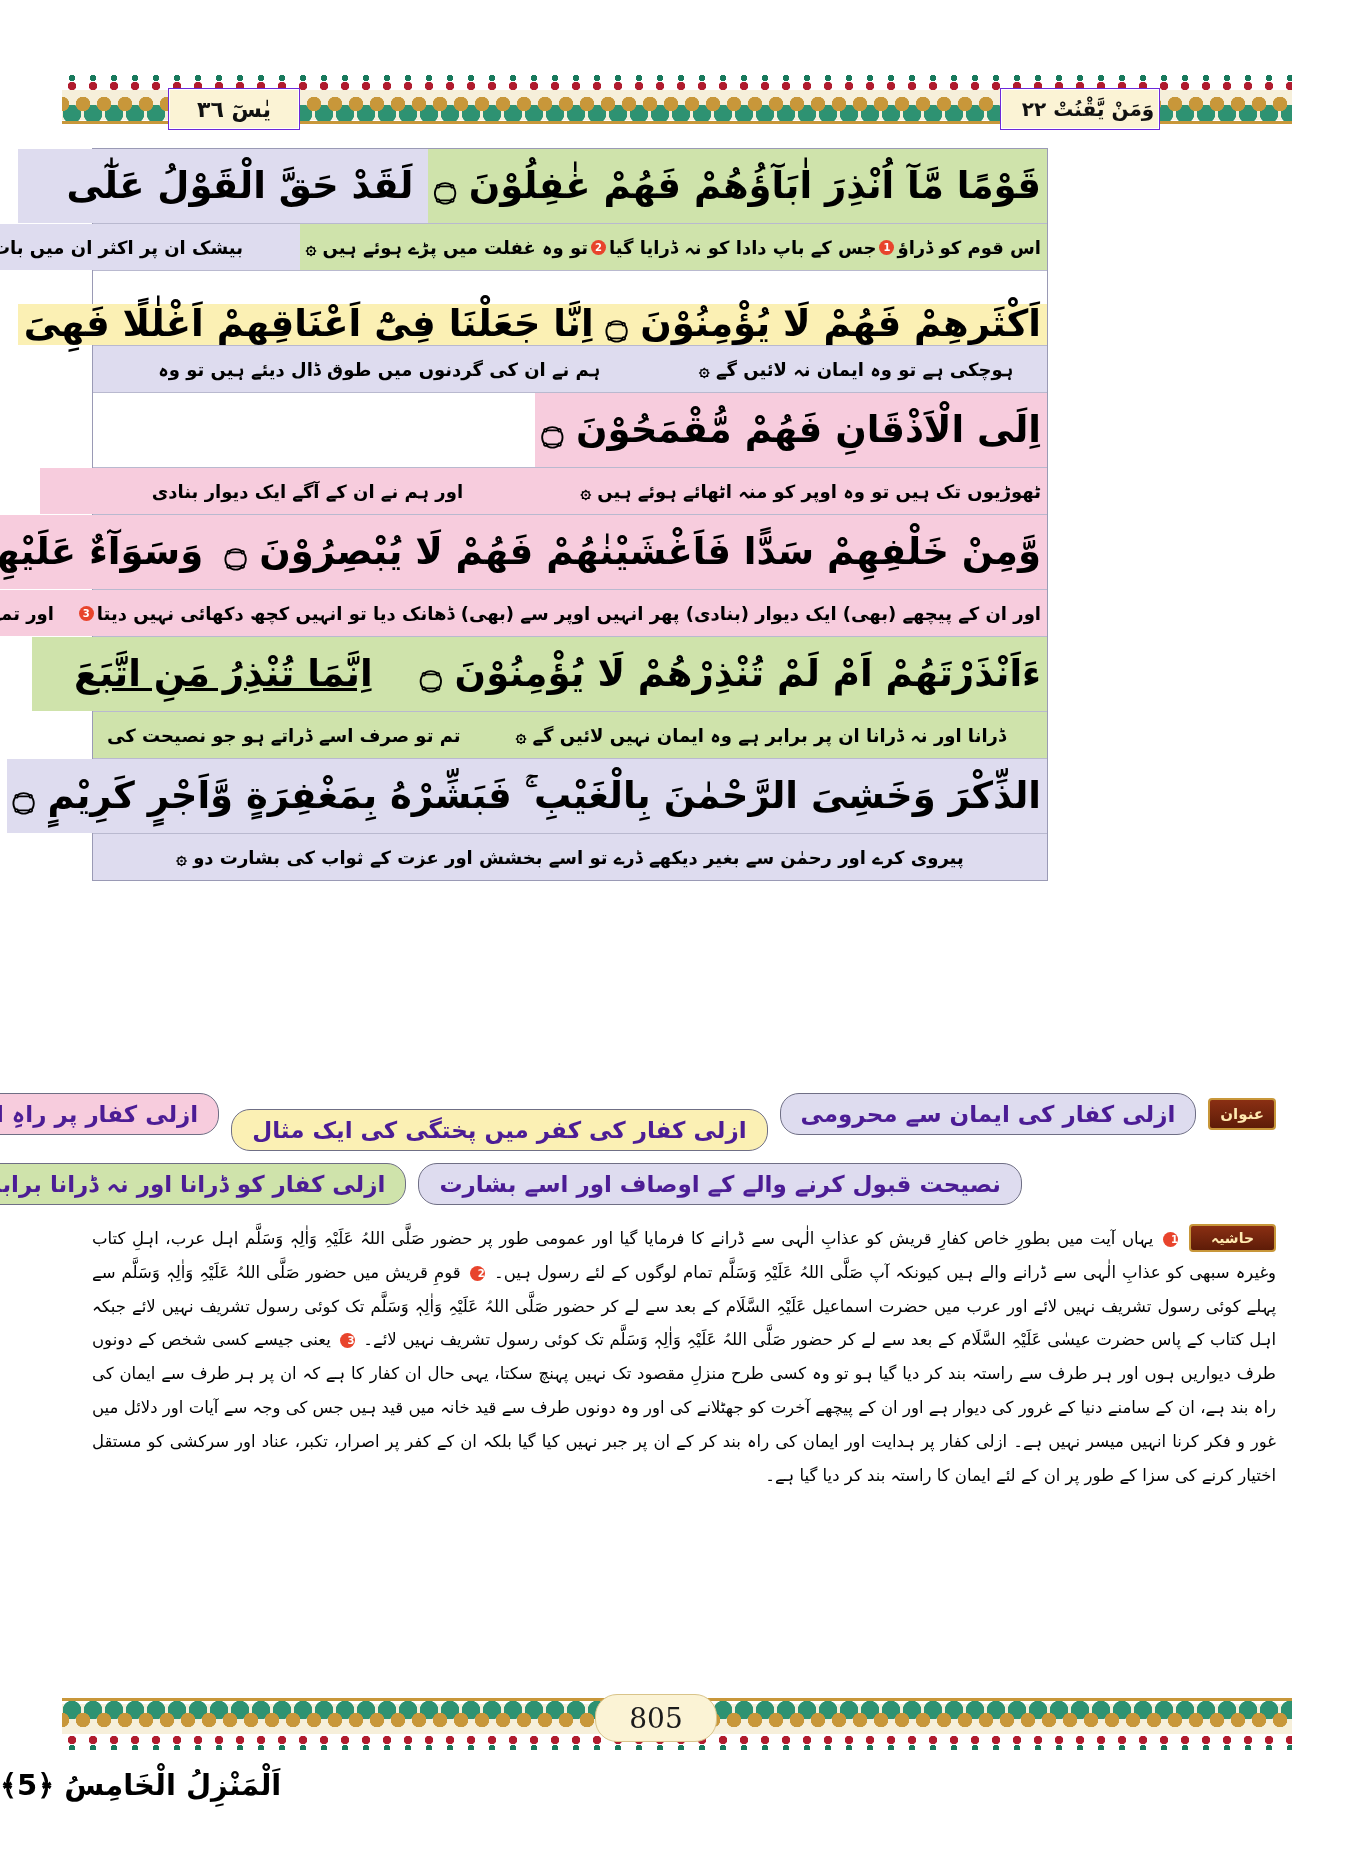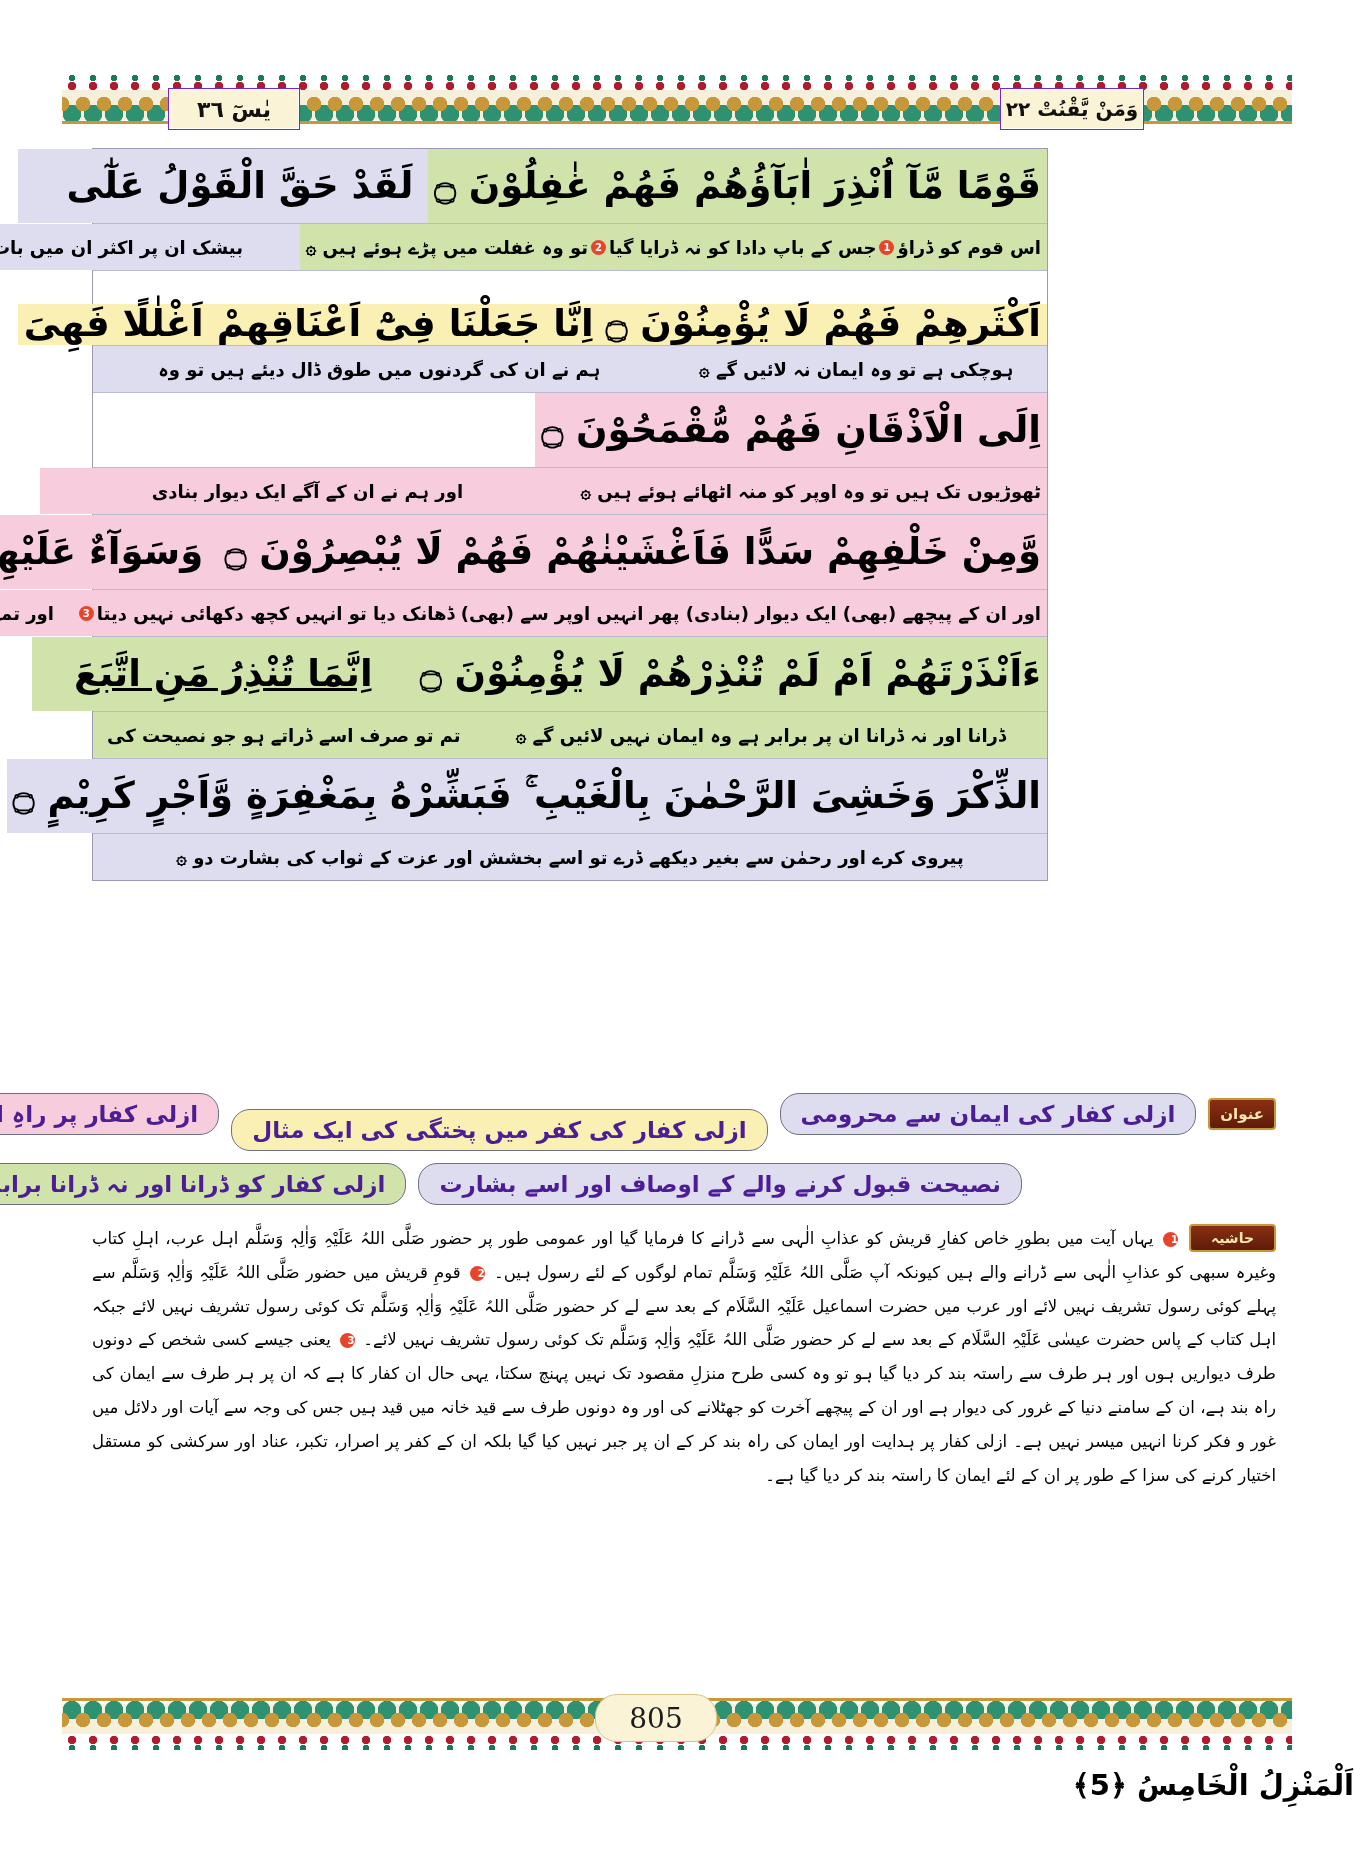--- a/index.html
+++ b/index.html
@@ -95,20 +95,21 @@
     font-weight: 700;
     letter-spacing: 1px;
   }
   #juz-cartouche {
     top: 88px;
     left: 1000px;
     width: 142px;
     height: 40px;
     font-size: 20px;
     font-weight: 700;
+    padding-left: 16px;
   }
 
   
   .quran-block {
     position: absolute;
     left: 92px;
     top: 148px;
     width: 956px;
     border: 1px solid #9a9ab5;
     box-sizing: border-box;
@@ -262,21 +263,21 @@
     font-size: 28px;
     color: #1b1b1b;
     z-index: 6;
   }
 
   #manzil-footer {
     position: absolute;
     top: 1768px;
     left: 0;
     width: 100%;
-    text-align: right;
+    text-align: left;
     font-family: "DejaVu Sans", "Liberation Serif", serif;
     font-size: 29px;
     font-weight: 700;
     color: #000;
     direction: rtl;
   }
 </style>
 </head>
 <body>
 

